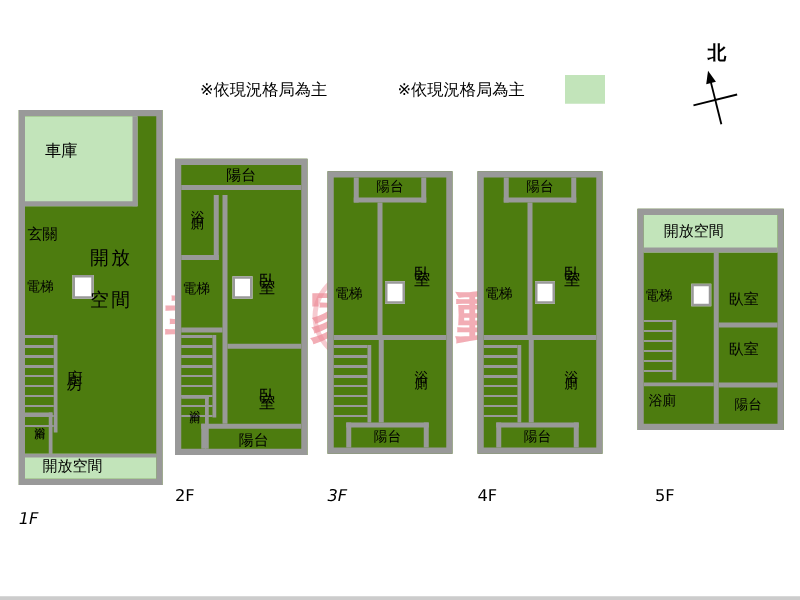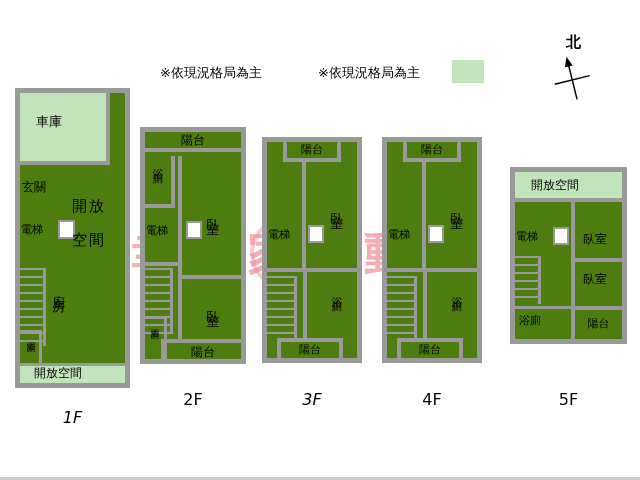--- a/index.html
+++ b/index.html
@@ -10,21 +10,21 @@
   .floor{position:absolute;border:5px solid var(--wall);box-sizing:border-box;background:#4d7c0f;}
   .wall{position:absolute;background:var(--wall);}
   .stairs{position:absolute;box-sizing:border-box;
           background:repeating-linear-gradient(to bottom,var(--wall) 0 2px,transparent 2px 8px);
           border-right:3px solid var(--wall);}
   .elev{position:absolute;border:2px solid var(--wall);box-sizing:border-box;background:#fff;}
   .lbl{position:absolute;white-space:nowrap;font-size:12px;line-height:1.1;}
   .vtext{writing-mode:vertical-rl;text-orientation:upright;white-space:normal;letter-spacing:3px;}
   .balcony{position:absolute;box-sizing:border-box;text-align:center;}
   .greenfill{background:var(--green);}
-  .floor-tag{position:absolute;text-align:center;font-size:16px;}
+  .floor-tag{position:absolute;font-size:13px;}
   .watermark{position:absolute;font-size:48px;font-weight:bold;letter-spacing:10px;
              color:rgba(236,138,150,.70);white-space:nowrap;}
   .stamp{position:absolute;border:4px solid rgba(236,138,150,.45);border-radius:50%;}
 </style>
 </head>
 <body>
 
 <div id="stage">
 
   <div class="lbl" style="left:160px;top:66px;font-size:13px;">※依現況格局為主</div>
@@ -112,16 +112,16 @@
     <div class="elev" style="left:38px;top:55px;width:16px;height:18px;"></div>
     <div class="wall" style="left:56px;top:30px;width:4px;height:137px;"></div>
     <div class="lbl" style="left:68px;top:61px;font-size:12px;">臥室</div>
     <div class="wall" style="left:60px;top:86px;width:47px;height:4px;"></div>
     <div class="lbl" style="left:68px;top:101px;font-size:12px;">臥室</div>
     <div class="stairs" style="left:0;top:84px;width:26px;height:48px;"></div>
     <div class="wall" style="left:0;top:134px;width:56px;height:3px;"></div>
     <div class="lbl" style="left:4px;top:143px;font-size:11px;">浴廁</div>
     <div class="balcony" style="left:60px;top:134px;width:47px;height:33px;border-top:4px solid var(--wall);font-size:11px;line-height:28px;">陽台</div>
   </div>
-  <div class="floor-tag" style="left:510px;top:390px;width:117px;">5F</div>
+  <div class="floor-tag" style="left:524px;top:390px;width:117px;">5F</div>
 
   <div class="abs" style="left:0;bottom:0;width:640px;height:3px;background:#cccccc;"></div>
 </div>
 
 </body></html>

